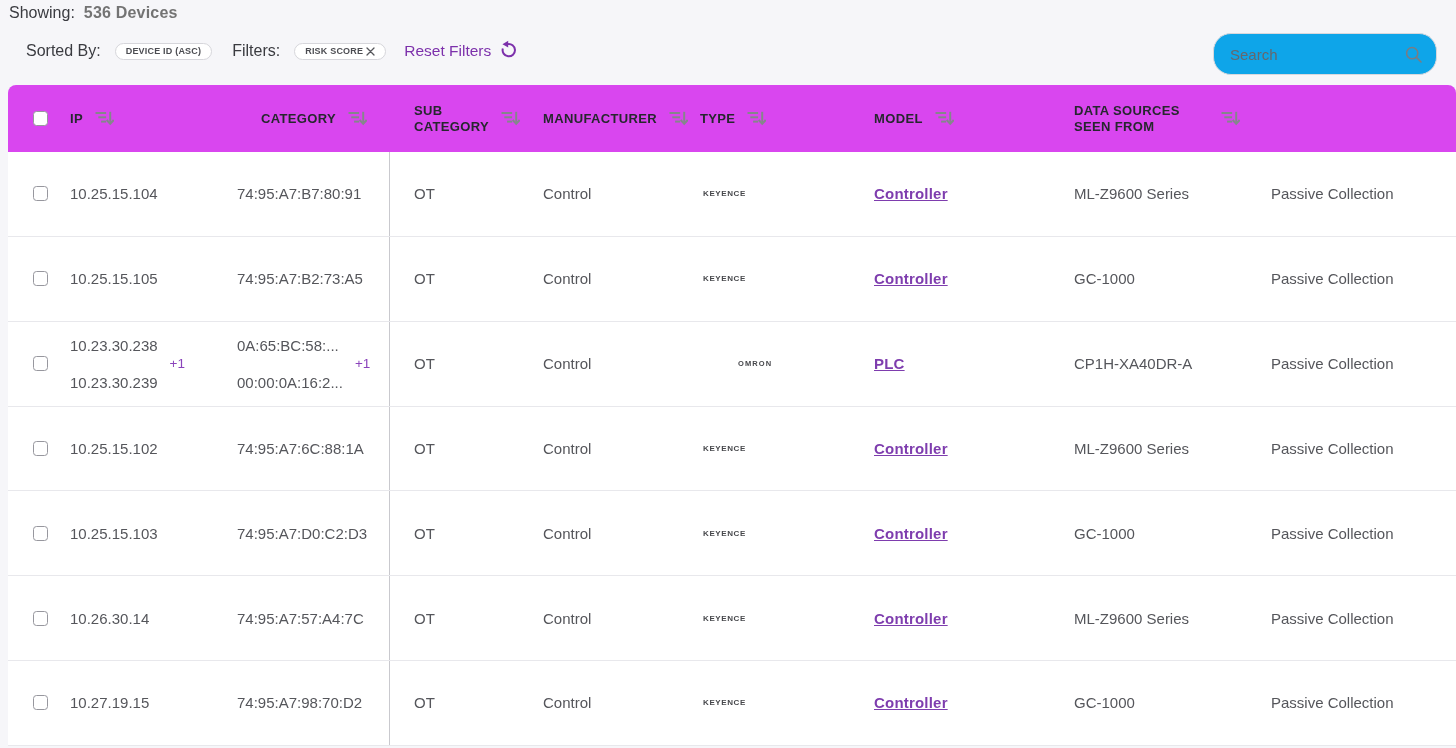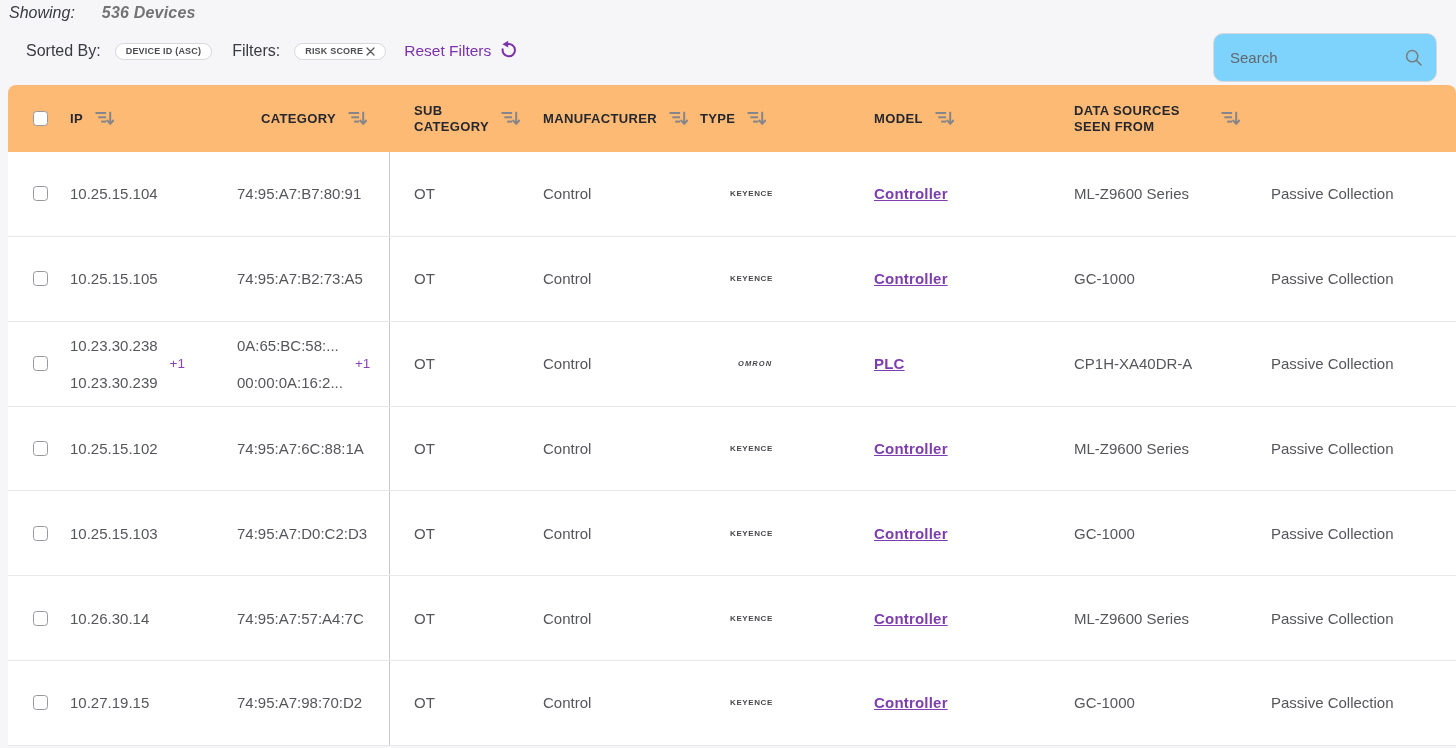--- a/index.html
+++ b/index.html
@@ -6,56 +6,56 @@
   html, body { width: 1456px; height: 748px; overflow: hidden; }
   body {
     font-family: "Liberation Sans", "DejaVu Sans", sans-serif;
     background: #f6f6f9;
     color: #3c3d42;
     position: relative;
   }
   .page { position: relative; width: 1456px; height: 748px; }
 
   
-  .showing-line { position: absolute; left: 9px; top: 4px; font-size: 16px; color: #3a3b40; display: flex; gap: 27px; align-items: flex-end; font-style: italic; }
+  .showing-line { position: absolute; left: 9px; top: 4px; font-size: 16px; color: #3a3b40; display: flex; gap: 9px; align-items: flex-end; }
   .showing-count { color: #737373; font-weight: bold; letter-spacing: .2px; }
 
   .controls-line { position: absolute; left: 9px; top: 37px; height: 28px; display: flex; align-items: center; margin-left: 17px; }
   .ctl-label { font-size: 16px; color: #3a3b40; }
   .chip {
     display: inline-flex; align-items: center; gap: 4px;
     height: 17px; padding: 0 10px; margin-left: 14px;
     border: 1px solid #d6d6db; border-radius: 14px; background: #fff;
     font-size: 9px; font-weight: bold; letter-spacing: .2px; color: #4c4d52;
     white-space: nowrap;
   }
   .filters-label { margin-left: 20px; }
   .chip .x-icon { display: inline-flex; cursor: pointer; margin-left: -1px; }
   .reset-link { margin-left: 18px; display: inline-flex; align-items: center; gap: 8px; color: #7c30ab; font-size: 15.5px; cursor: pointer; }
 
   .search-box {
-    position: absolute; left: 1213px; top: 33px; width: 224px; height: 49px;
-    border: 1px solid #d8d8dd; border-radius: 10px; background: #7dd3fc;
+    position: absolute; left: 1213px; top: 33px; width: 224px; height: 42px;
+    border: 1px solid #d8d8dd; border-radius: 18px; background: #0ea5e9;
     display: flex; align-items: center; padding: 0 14px 0 16px;
   }
   .search-box input {
     border: none; outline: none; flex: 1 1 auto; font-size: 15px;
     font-family: inherit; color: #3c3d42; background: transparent; min-width: 0;
   }
   .search-box input::placeholder { color: #66676d; opacity: 1; }
   .search-box .search-icon { flex: 0 0 auto; display: inline-flex; }
 
   
   .device-table { position: absolute; left: 8px; top: 85px; width: 1448px; }
   .grid-row {
     display: grid;
     grid-template-columns: 62px 167px 153px 129px 157px 174px 200px 197px minmax(209px, 1fr);
   }
   .thead {
-    background: #fdba74; height: 67px; border-radius: 8px 8px 0 0;
+    background: #d946ef; height: 67px; border-radius: 8px 8px 0 0;
   }
   .th {
     display: flex; align-items: center; font-size: 13px; font-weight: bold;
     color: #26272e; letter-spacing: .35px; line-height: 16px;
   }
   .th .sort-icon { margin-left: 12px; flex: 0 0 auto; cursor: pointer; }
   .pad-col { padding-left: 24px; }
   .th-label { white-space: nowrap; }
   .th-label.wrap2 { white-space: normal; }
   .th.col-sub .th-label { max-width: 92px; }
@@ -69,22 +69,22 @@
   .td.cell-mac { border-right: 1px solid #c9c9ce; }
   .cb-cell { justify-content: flex-start; }
   .checkbox {
     width: 15px; height: 15px; margin-left: 25px; flex: 0 0 auto;
     border: 1.5px solid #97979e; border-radius: 3.5px; background: #fff; cursor: pointer;
   }
   .val-stack { display: flex; flex-direction: column; row-gap: 20px; }
   .more-badge { color: #8a43bb; font-size: 13.5px; margin-left: 12px; font-weight: normal; }
   .type-link { color: #7e3dae; font-weight: bold; cursor: pointer; letter-spacing: .2px; text-decoration: underline; }
   .mfr-logo { color: #46474b; font-weight: bold; white-space: nowrap; }
-  .mfr-KEYENCE { font-size: 8px; letter-spacing: .6px; margin-left: 54px; transform: scaleY(.92); }
-  .mfr-OMRON { font-size: 7.5px; letter-spacing: 1.1px; margin-left: 62px; font-style: italic; }
+  .mfr-KEYENCE { font-size: 8px; letter-spacing: .6px; margin-left: 27px; transform: scaleY(.92); }
+  .mfr-OMRON { font-size: 7.5px; letter-spacing: 1.1px; margin-left: 62px; }
 </style>
 </head>
 <body>
 
 <div class="page">
 
   <div class="showing-line">
     <span>Showing:</span>
     <span class="showing-count">536 Devices</span>
   </div>

